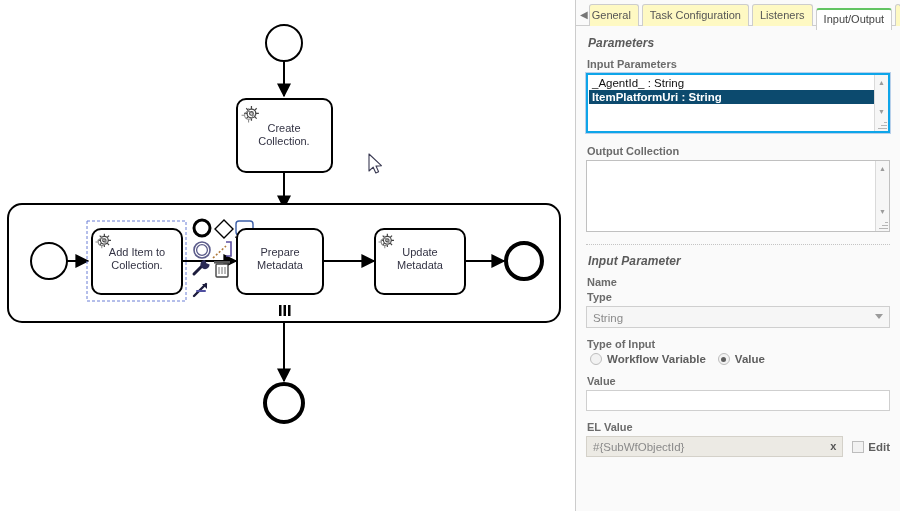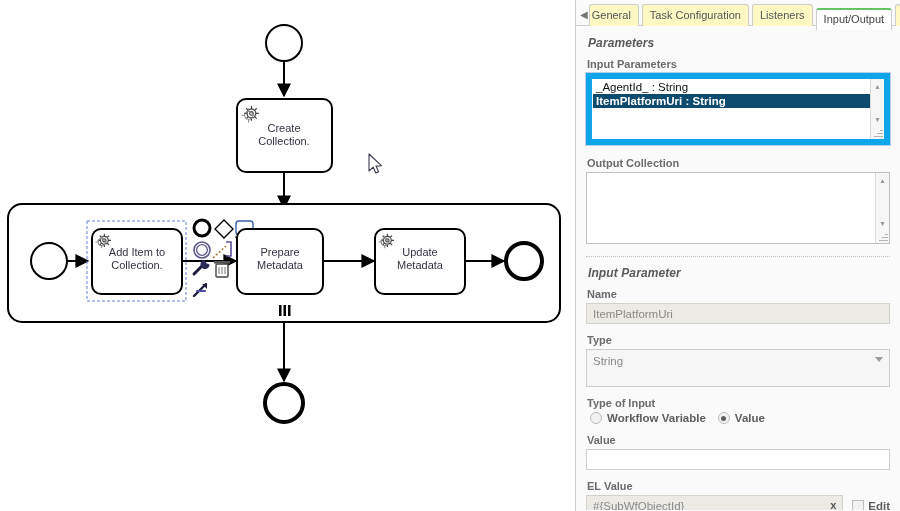--- a/index.html
+++ b/index.html
@@ -105,24 +105,24 @@
     letter-spacing: 0.1px;
   }
   .field-label {
     font-size: 11px;
     font-weight: bold;
     color: #6b6b6b;
     margin: 0 0 3px 1px;
   }
   .listbox {
     width: 100%;
-    height: 72px;
+    height: 60px;
     box-sizing: border-box;
     background: #ffffff;
-    border: 6px solid #0ea5e9;
+    border: 2px solid #0ea5e9;
     outline: 1px solid #b9d0ea;
     position: relative;
     overflow: hidden;
     margin-bottom: 12px;
   }
   .listbox.plain {
     border: 1px solid #c0c0c0;
     outline: none;
     height: 72px;
   }
@@ -192,21 +192,21 @@
     border: 1px solid #cfcfcf;
     color: #333;
   }
   .select-wrap {
     position: relative;
     margin-bottom: 10px;
   }
   .select-box {
     width: 100%;
     box-sizing: border-box;
-    height: 38px;
+    height: 22px;
     font-size: 11.5px;
     color: #8a8a8a;
     background: #f6f6f6;
     border: 1px solid #cfcfcf;
     padding: 3px 20px 3px 6px;
     line-height: 16px;
   }
   .select-caret {
     position: absolute; right: 7px; top: 8px;
     width: 0; height: 0;
@@ -479,21 +479,20 @@
             <i></i>
             <i></i>
           </div>
       </div>
 
       <div class="dotted-sep"></div>
 
       <div class="section-title">Input Parameter</div>
 
       <div class="field-label">Name</div>
-      <input class="txt-input" type="text" readonly="" value="ItemPlatformUri" style="">
 
       <div class="field-label">Type</div>
       <div class="select-wrap">
         <div class="select-box">String</div>
         <span class="select-caret"></span>
       </div>
 
       <div class="field-label">Type of Input</div>
       <div class="radio-row">
         <span class="radio"></span>

